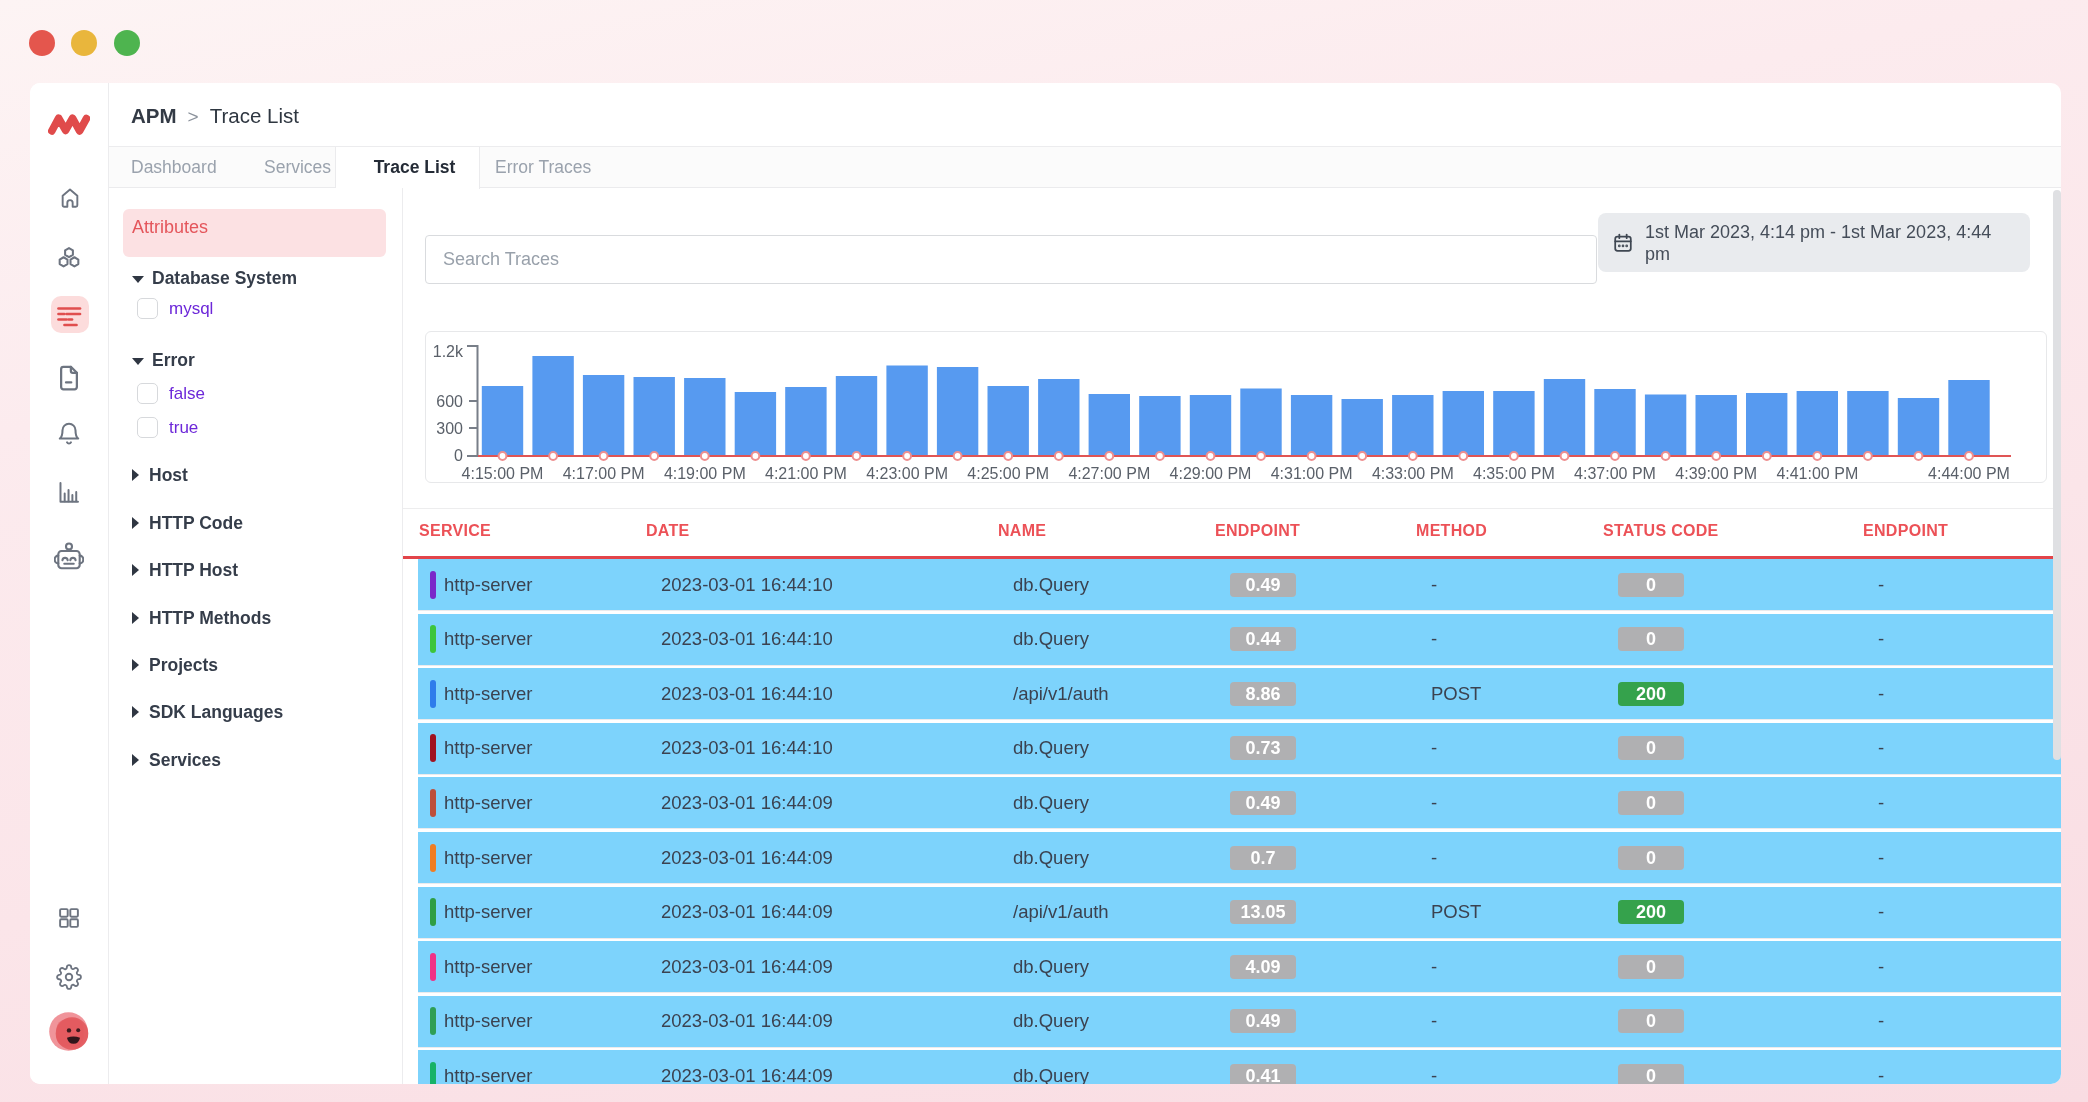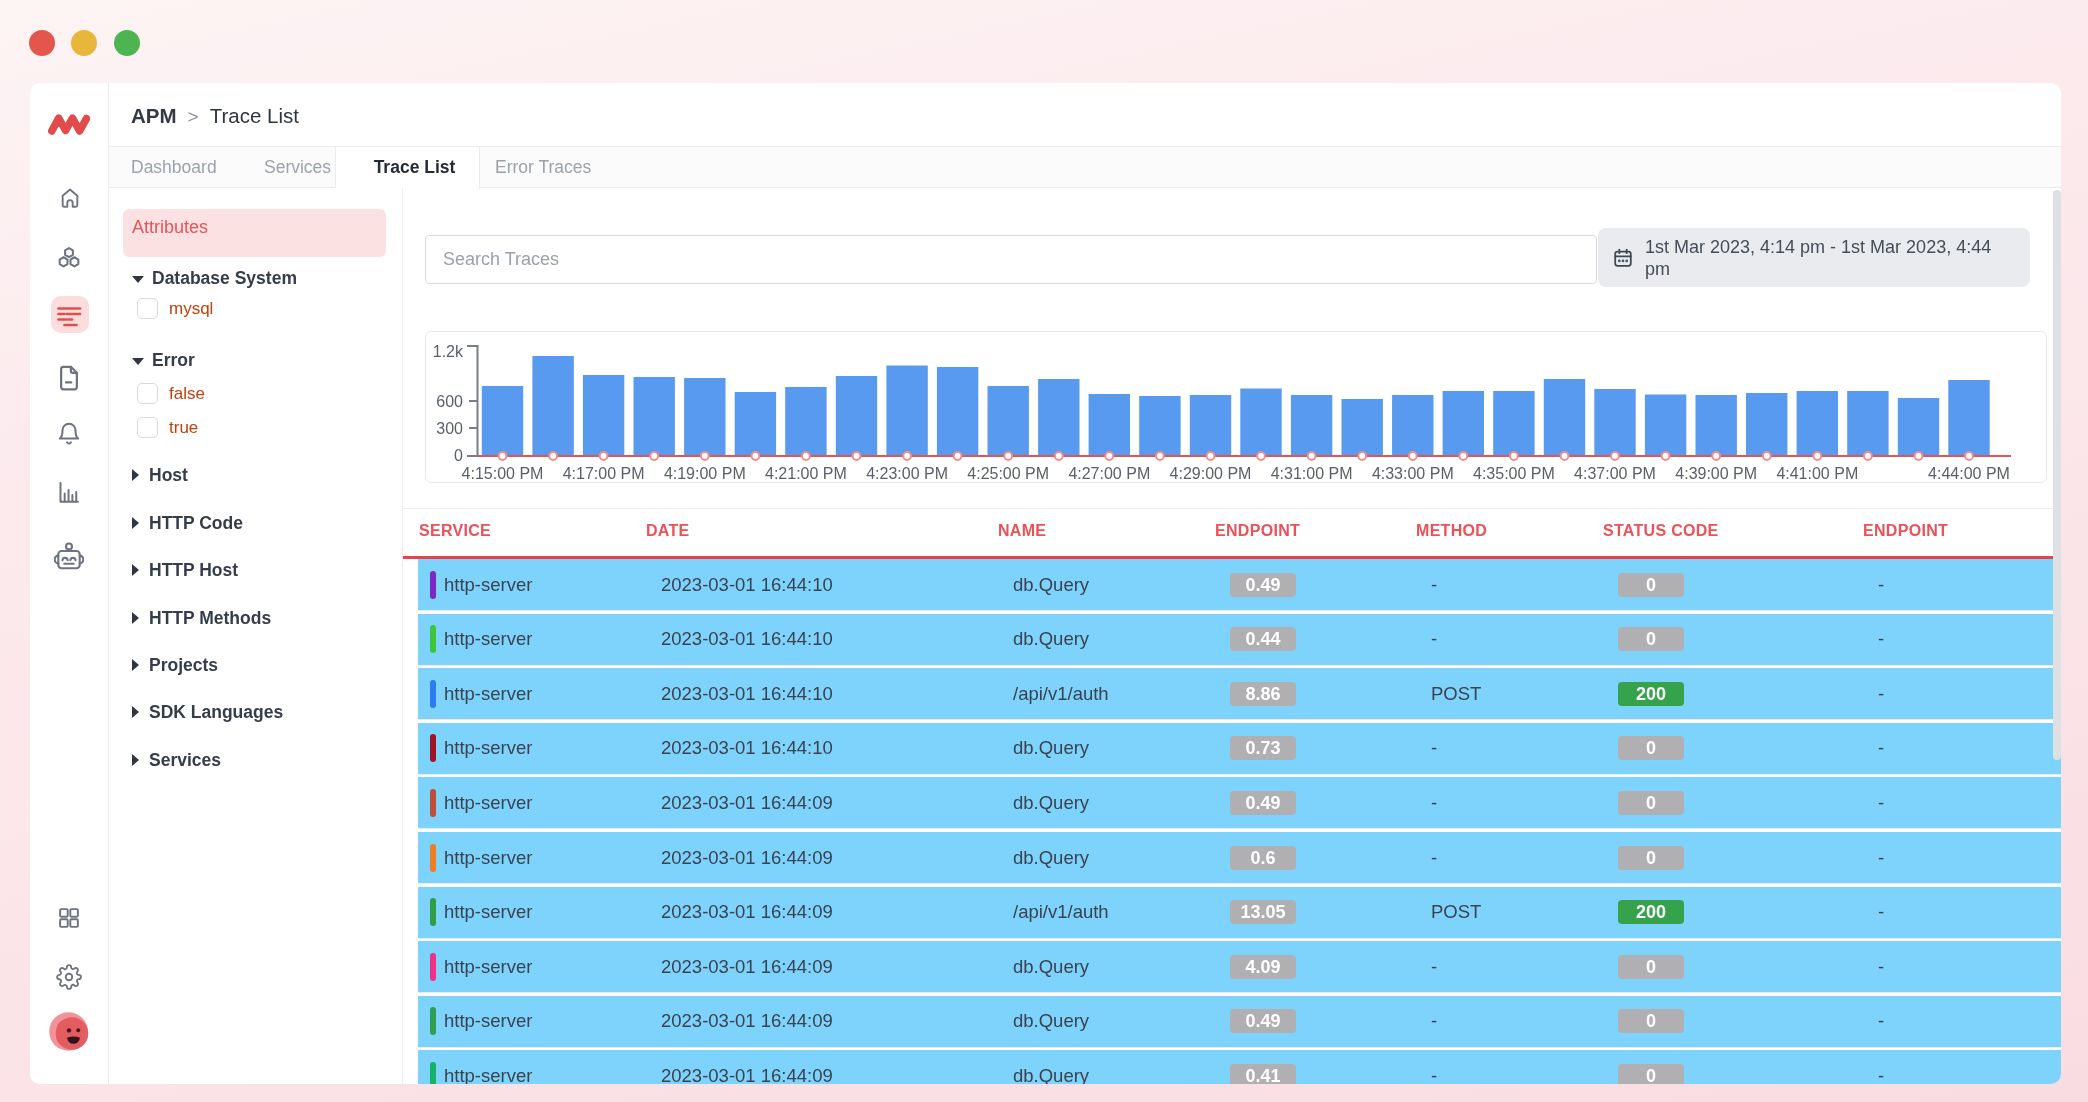--- a/index.html
+++ b/index.html
@@ -30,26 +30,26 @@
 .tab-active { position:absolute; left:305px; top:64px; width:145px; height:42px; background:#fff;
   border-left:1px solid #ebebed; border-right:1px solid #ebebed; text-align:center; line-height:41px;
   font-size:17.5px; font-weight:700; color:#242b36; text-indent:14px; }
 
 .attrs { position:absolute; left:79px; top:105px; width:294px; height:896px; border-right:1px solid #ececee; background:#fff; }
 .attr-pill { position:absolute; left:14px; top:21px; width:263px; height:48px; background:#fce1e3; border-radius:6px;
   line-height:36px; padding-left:9px; color:#e4555b; font-size:18px; font-weight:500; }
 .sect { position:absolute; left:23px; font-size:17.5px; font-weight:700; color:#353d4a; }
 .tri-d { display:inline-block; width:0; height:0; border-left:6px solid transparent; border-right:6px solid transparent; border-top:7.5px solid #2f3642; margin-right:8px; position:relative; top:-1px;}
 .tri-r { display:inline-block; width:0; height:0; border-top:6px solid transparent; border-bottom:6px solid transparent; border-left:7.5px solid #2f3642; margin-right:10px; }
-.cbrow { position:absolute; left:28px; font-size:17px; color:#c2410c; }
+.cbrow { position:absolute; left:28px; font-size:17px; color:#6d28d9; }
 .cbox { display:inline-block; width:21px; height:21px; border:1.5px solid #d7d9dc; border-radius:5px; vertical-align:middle; margin-right:11px; background:#fff; position:relative; top:-1px;}
 
 .search { position:absolute; left:395px; top:152px; width:1172px; height:49px; border:1.5px solid #d9dbde; border-radius:4px;
   line-height:47px; padding-left:17px; font-size:18px; color:#99a1ab; background:#fff; }
-.datepill { position:absolute; left:1568px; top:145px; width:432px; height:59px; background:#e9ebee; border-radius:8px; }
+.datepill { position:absolute; left:1568px; top:130px; width:432px; height:59px; background:#e9ebee; border-radius:8px; }
 .datetext { position:absolute; left:47px; top:8px; width:370px; font-size:18px; line-height:22px; color:#454d59; }
 .chartcard { position:absolute; left:395px; top:248px; width:1622px; height:152px; border:1px solid #e7e8ea; border-radius:6px; background:#fff; }
 
 .tablesec { position:absolute; left:373px; top:425px; width:1658px; height:576px; }
 .thead { position:absolute; left:0; top:0; width:1658px; height:48px; border-top:1px solid #ededee; }
 .th { position:absolute; top:13px; font-size:16px; font-weight:700; color:#ec5157; letter-spacing:0.3px; }
 .redline { position:absolute; left:0; top:48px; width:1658px; height:3px; background:#e2444a; }
 .row { position:absolute; left:15px; width:1658px; height:52px; border-bottom:1px solid #ebebed; background:#7dd3fc; }
 .cell { position:absolute; top:50%; transform:translateY(-50%); font-size:18.5px; color:#3b4250; }
 .svcbar { position:absolute; left:12px; top:50%; transform:translateY(-50%); width:6px; height:28px; border-radius:3px; }
@@ -314,21 +314,21 @@
           <div class="badge" style="left:812px;">0.49</div>
           <div class="cell" style="left:1013px;">-</div>
           <div class="badge" style="left:1200px;">0</div>
           <div class="cell" style="left:1460px;">-</div>
         </div>
         <div class="row" style="top:324.0px;">
           <div class="svcbar" style="background:#f07d23;"></div>
           <div class="cell" style="left:26px;">http-server</div>
           <div class="cell" style="left:243px;">2023-03-01 16:44:09</div>
           <div class="cell" style="left:595px;">db.Query</div>
-          <div class="badge" style="left:812px;">0.6</div>
+          <div class="badge" style="left:812px;">0.7</div>
           <div class="cell" style="left:1013px;">-</div>
           <div class="badge" style="left:1200px;">0</div>
           <div class="cell" style="left:1460px;">-</div>
         </div>
         <div class="row" style="top:378.6px;">
           <div class="svcbar" style="background:#2f9e44;"></div>
           <div class="cell" style="left:26px;">http-server</div>
           <div class="cell" style="left:243px;">2023-03-01 16:44:09</div>
           <div class="cell" style="left:595px;">/api/v1/auth</div>
           <div class="badge" style="left:812px;">13.05</div>

